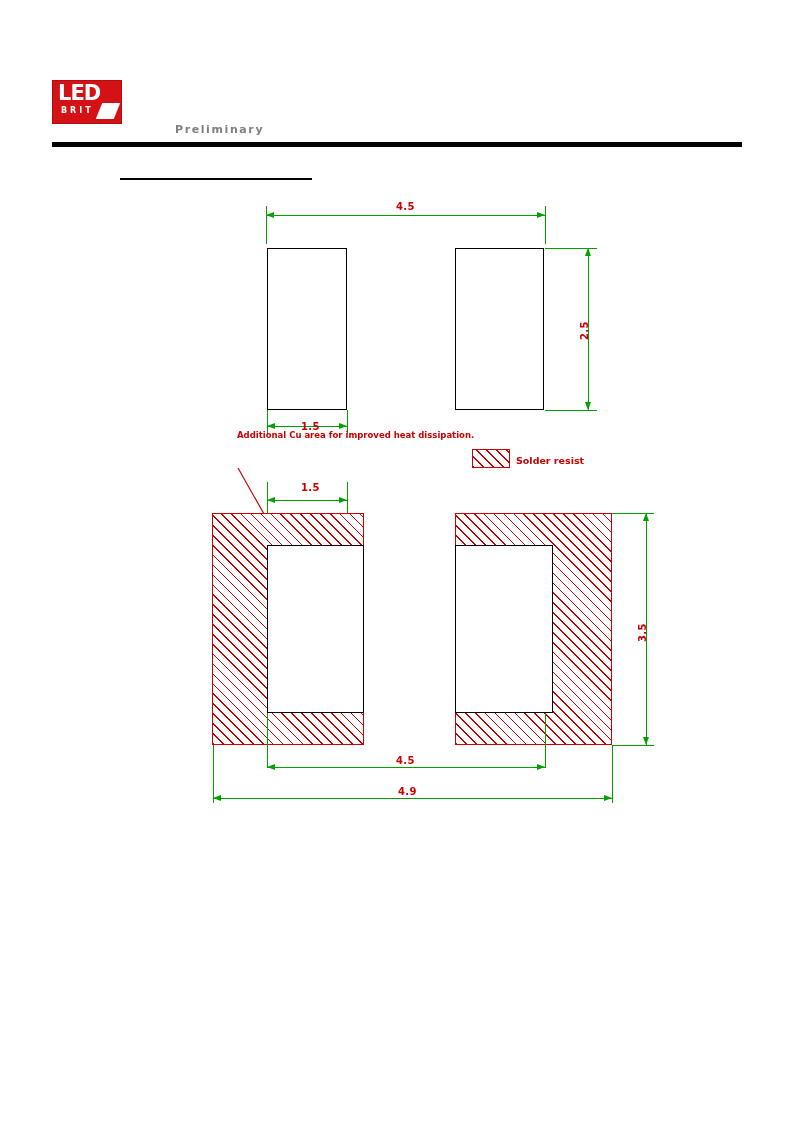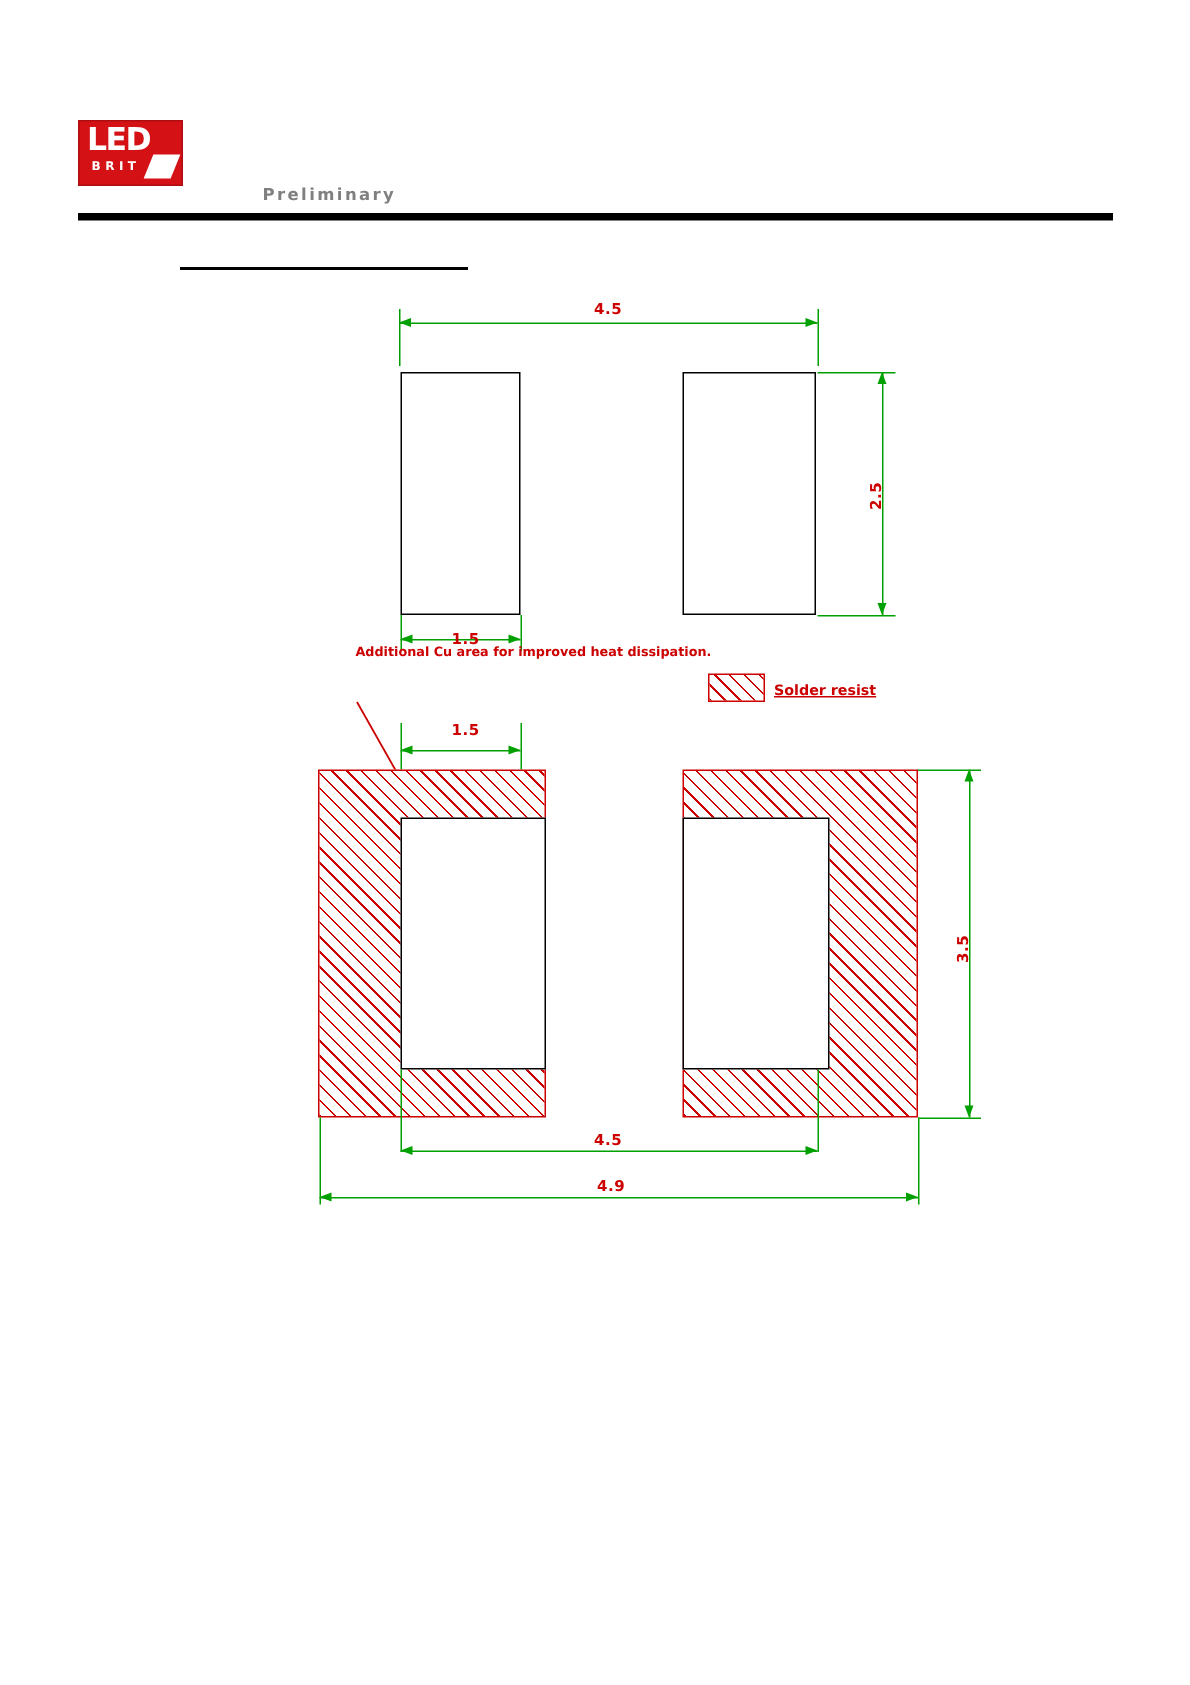--- a/index.html
+++ b/index.html
@@ -210,21 +210,20 @@
       rgba(255,255,255,0) 1.1px, rgba(255,255,255,0) 7px
     );
   }
   .legend-label {
     position: absolute;
     color: #cc0000;
     font-family: "DejaVu Sans", sans-serif;
     font-weight: bold;
     font-size: 9.5px;
     white-space: nowrap;
-    text-decoration: underline;
   }
   .leader {
     position: absolute;
   }
 </style>
 </head>
 <body>
 
 <div class="header">
 

